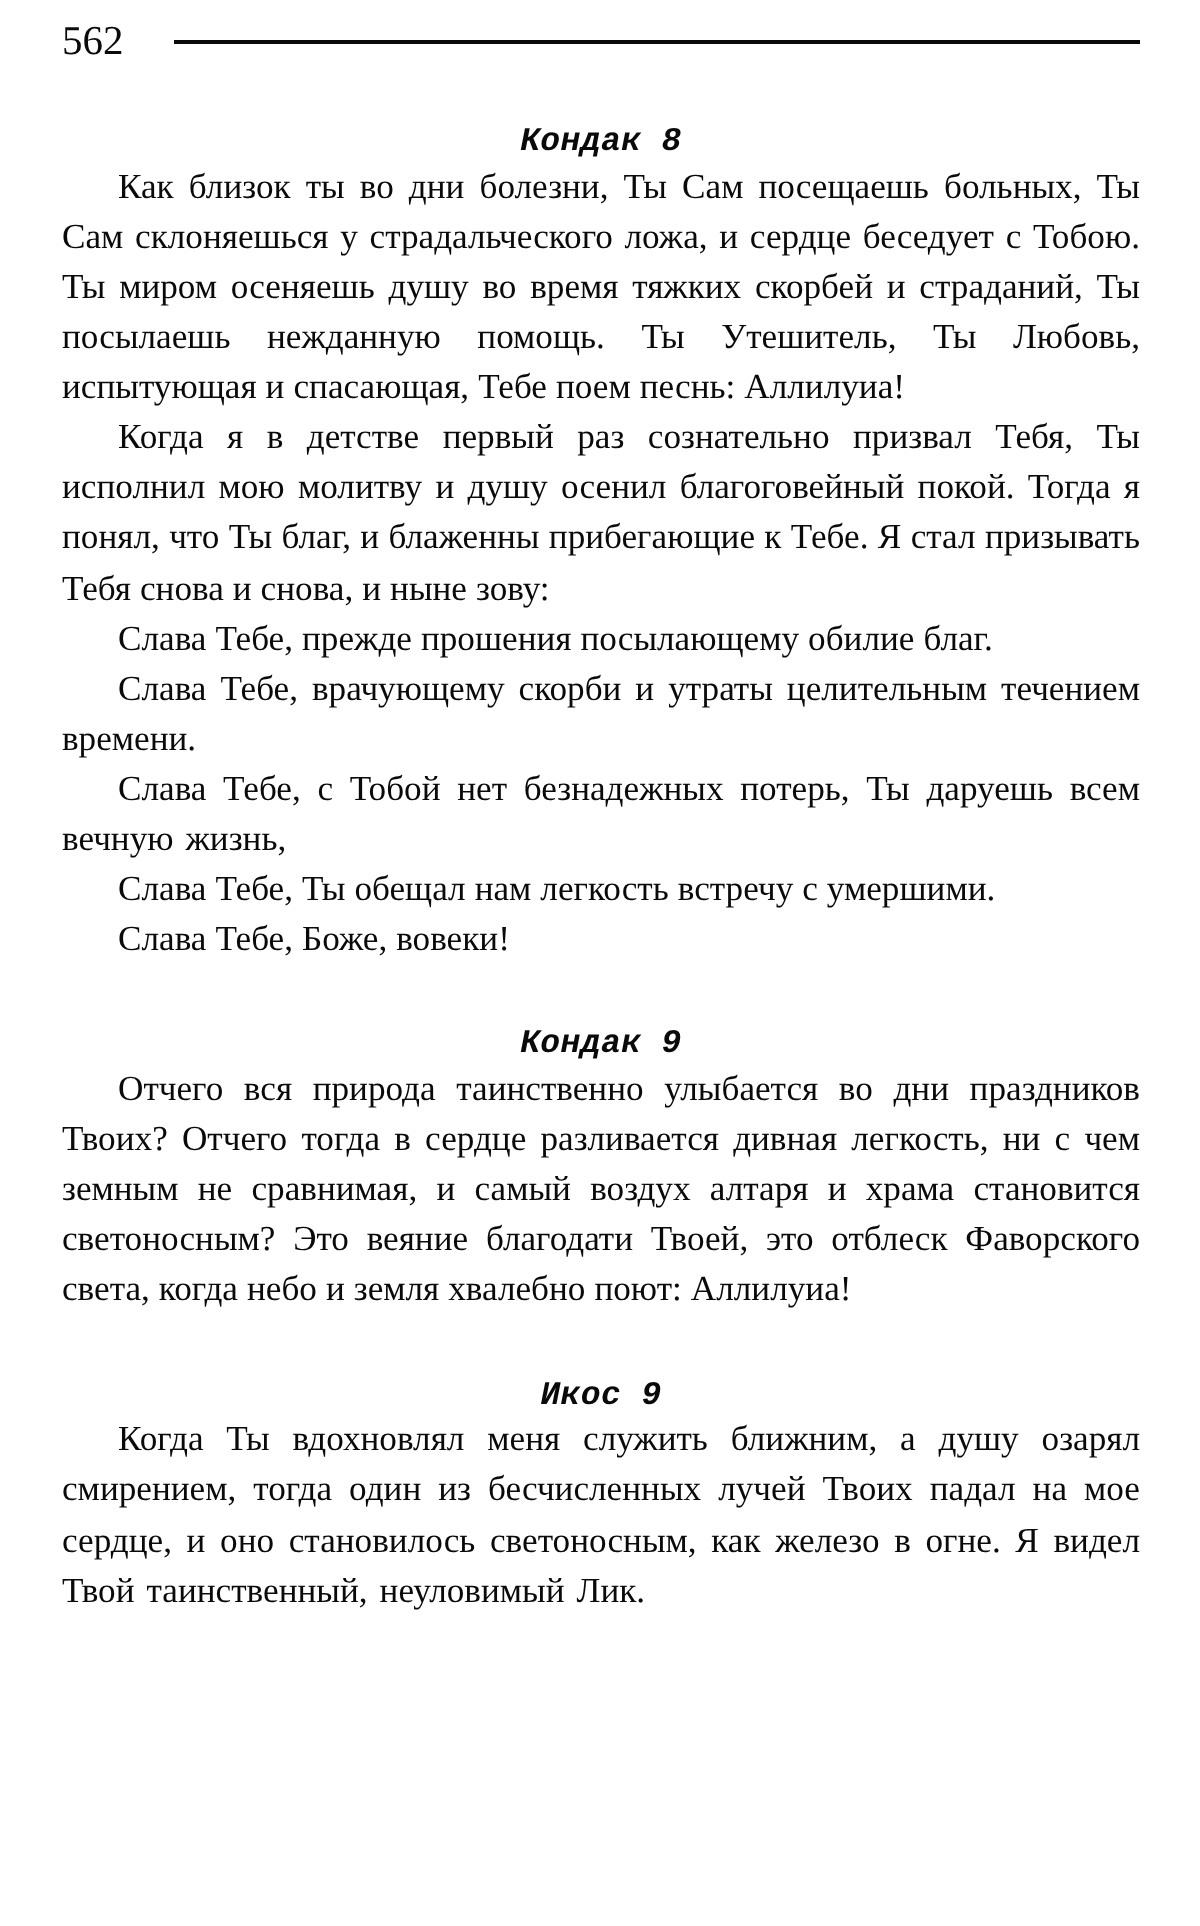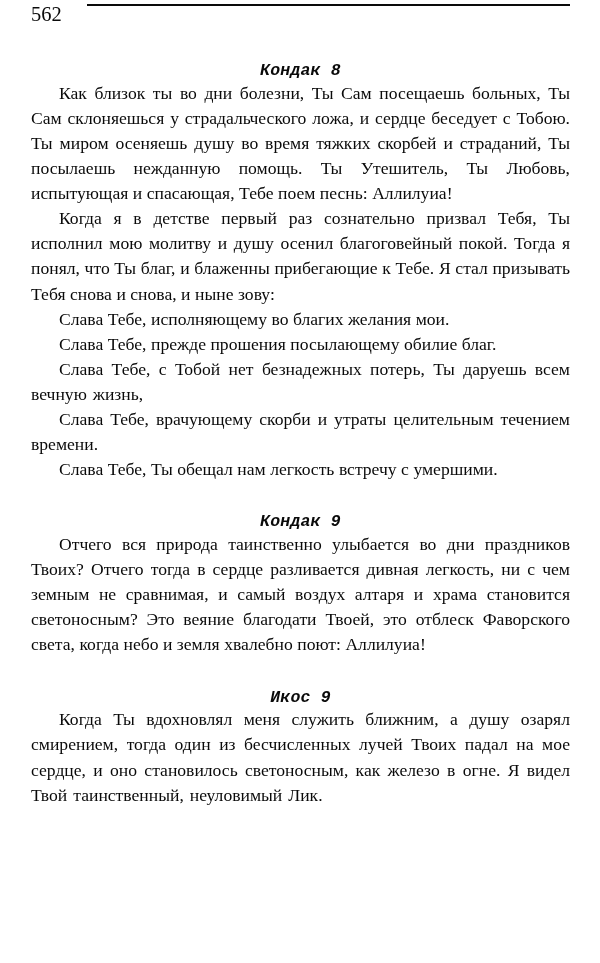--- a/index.html
+++ b/index.html
@@ -21,21 +21,21 @@
     height: 963px;
     box-sizing: border-box;
     padding: 0;
     background: #ffffff;
   }
 
   
   .running-head {
     position: relative;
     display: flex;
-    align-items: flex-start;
+    align-items: center;
     height: 42px;
     padding: 4px 30px 0 31px;
     box-sizing: border-box;
     gap: 12px;
   }
   .folio {
     font-size: 20.5px;
     font-weight: 400;
     line-height: 1;
     letter-spacing: 0px;
@@ -118,25 +118,25 @@
   </div>
 
   <div class="body-col">
 
     <div class="section-title sp-kondak8-title">Кондак 8</div>
     <p class="para sp-after-title">Как близок ты во дни болезни, Ты Сам посещаешь больных, Ты Сам склоняешься у страдальческого ложа, и сердце беседует с Тобою. Ты миром осеняешь душу во время тяжких скорбей и страданий, Ты посылаешь нежданную помощь. Ты Утешитель, Ты Любовь, испытующая и спасающая, Тебе поем песнь: Аллилуиа!</p>
 
     <p class="para sp-after-title">Когда я в детстве первый раз сознательно призвал Тебя, Ты исполнил мою молитву и душу осенил благоговейный покой. Тогда я понял, что Ты благ, и блаженны прибегающие к Тебе. Я стал призывать Тебя снова и снова, и ныне зову:</p>
 
     <div class="glory-list">
-      <p class="para">Слава Тебе, исполняющему во благих желания мои.</p>
       <p class="para">Слава Тебе, прежде прошения посылающему обилие благ.</p>
+      <p class="para loose">Слава Тебе, врачующему скорби и утраты целительным течением времени.</p>
       <p class="para loose">Слава Тебе, с Тобой нет безнадежных потерь, Ты даруешь всем вечную жизнь,</p>
-      <p class="para loose">Слава Тебе, врачующему скорби и утраты целительным течением времени.</p>
       <p class="para">Слава Тебе, Ты обещал нам легкость встречу с умершими.</p>
+      <p class="para">Слава Тебе, Боже, вовеки!</p>
     </div>
 
     <div class="section-title sp-kondak9-title">Кондак 9</div>
     <p class="para sp-after-title">Отчего вся природа таинственно улыбается во дни праздников Твоих? Отчего тогда в сердце разливается дивная легкость, ни с чем земным не сравнимая, и самый воздух алтаря и храма становится светоносным? Это веяние благодати Твоей, это отблеск Фаворского света, когда небо и земля хвалебно поют: Аллилуиа!</p>
 
     <div class="section-title sp-ikos9-title">Икос 9</div>
     <p class="para sp-after-title loose">Когда Ты вдохновлял меня служить ближним, а душу озарял смирением, тогда один из бесчисленных лучей Твоих падал на мое сердце, и оно становилось светоносным, как железо в огне. Я видел Твой таинственный, неуловимый Лик.</p>
 
   </div>
 </div>

